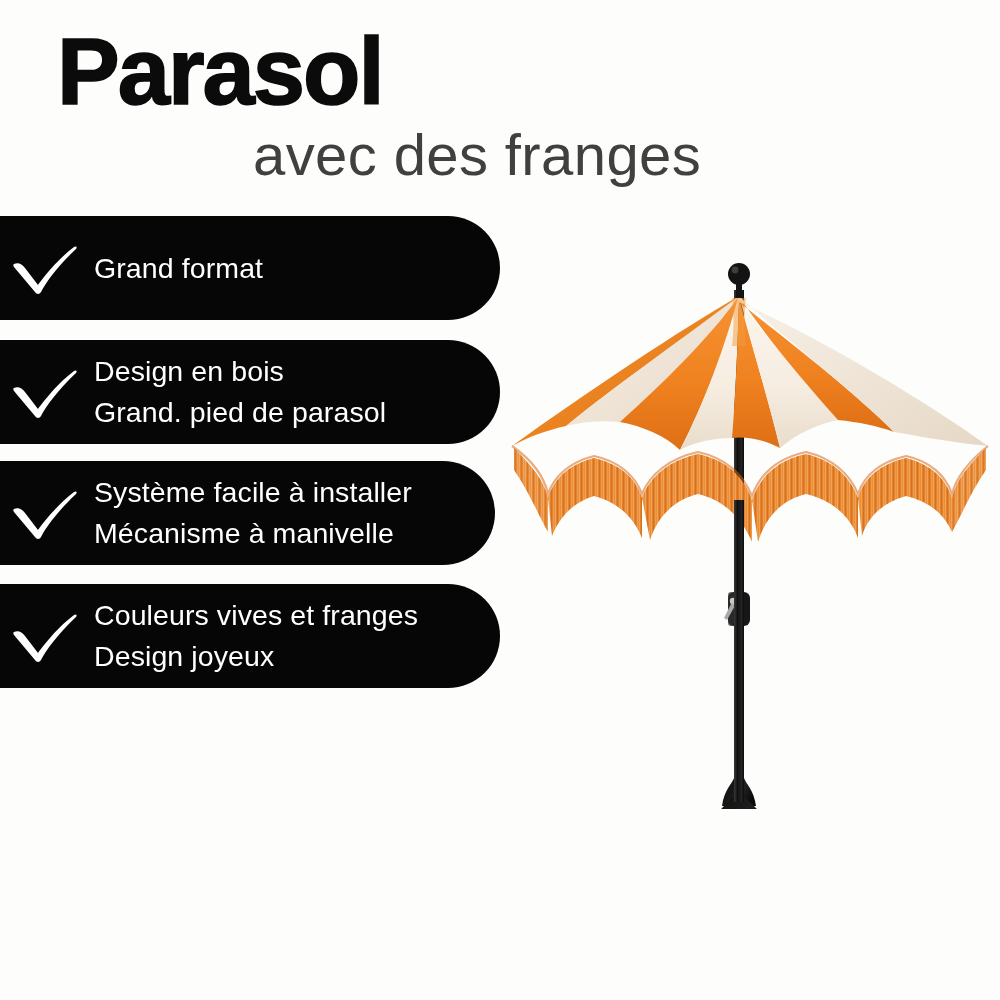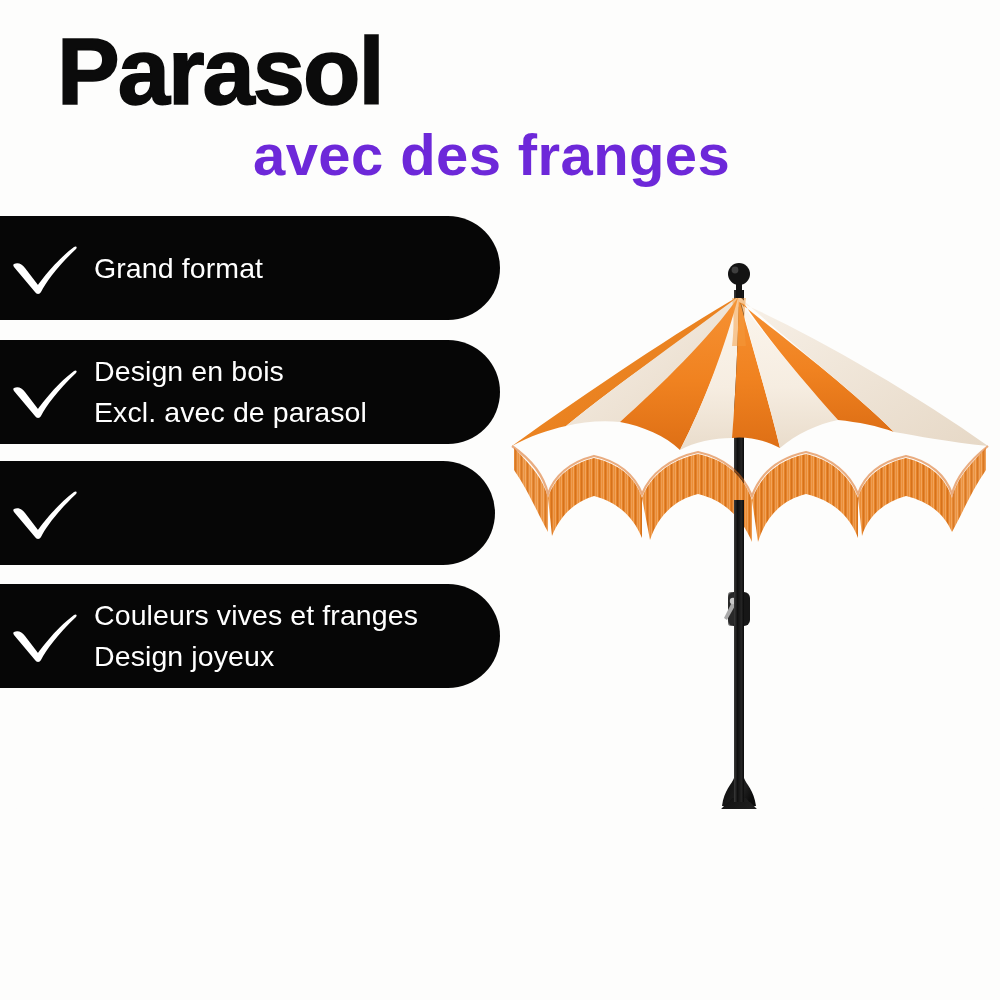--- a/index.html
+++ b/index.html
@@ -16,22 +16,22 @@
   #title{
     position:absolute;left:57px;top:25px;
     font-size:94px;line-height:1.0;
     font-weight:bold;letter-spacing:-2.0px;
     color:#0b0b0b;
     -webkit-text-stroke:1.6px #0b0b0b;
   }
   #subtitle{
     position:absolute;left:253px;top:126px;
     font-size:58px;line-height:1.0;
-    font-weight:700;letter-spacing:0.4px;
-    color:#6d28d9;
+    font-weight:400;letter-spacing:0.4px;
+    color:#404040;
   }
 
   
   .pill{
     position:absolute;left:-46px;
     background:#060606;
     border-radius:0 58px 58px 0;
     display:flex;align-items:center;
     box-sizing:border-box;
     padding-left:46px;
@@ -84,29 +84,33 @@
   </div>
 
   <div class="pill" id="pill-1">
     <div class="check">
       <svg width="74" height="56" viewBox="0 0 74 56">
         <path d="M6 24 C10 22 14 24 17 28 L30 45 L30 45 C30 45 46 22 66 7 C68 5.6 69.6 7 68 9 C50 26 38 42 33 52 C31.6 54.6 28.6 54.6 27 52 L6.4 27.5 C5 25.8 5 24.6 6 24 Z" fill="#ffffff"></path>
       </svg>
     </div>
     <div class="lines">
       <span>Design en bois</span>
-      <span>Excl. avec de parasol</span>
+      <span>Grand. pied de parasol</span>
     </div>
   </div>
 
   <div class="pill" id="pill-2">
     <div class="check">
       <svg width="74" height="56" viewBox="0 0 74 56">
         <path d="M6 24 C10 22 14 24 17 28 L30 45 L30 45 C30 45 46 22 66 7 C68 5.6 69.6 7 68 9 C50 26 38 42 33 52 C31.6 54.6 28.6 54.6 27 52 L6.4 27.5 C5 25.8 5 24.6 6 24 Z" fill="#ffffff"></path>
       </svg>
+    </div>
+    <div class="lines">
+      <span>Système facile à installer</span>
+      <span>Mécanisme à manivelle</span>
     </div>
   </div>
 
   <div class="pill" id="pill-3">
     <div class="check">
       <svg width="74" height="56" viewBox="0 0 74 56">
         <path d="M6 24 C10 22 14 24 17 28 L30 45 L30 45 C30 45 46 22 66 7 C68 5.6 69.6 7 68 9 C50 26 38 42 33 52 C31.6 54.6 28.6 54.6 27 52 L6.4 27.5 C5 25.8 5 24.6 6 24 Z" fill="#ffffff"></path>
       </svg>
     </div>
     <div class="lines">

